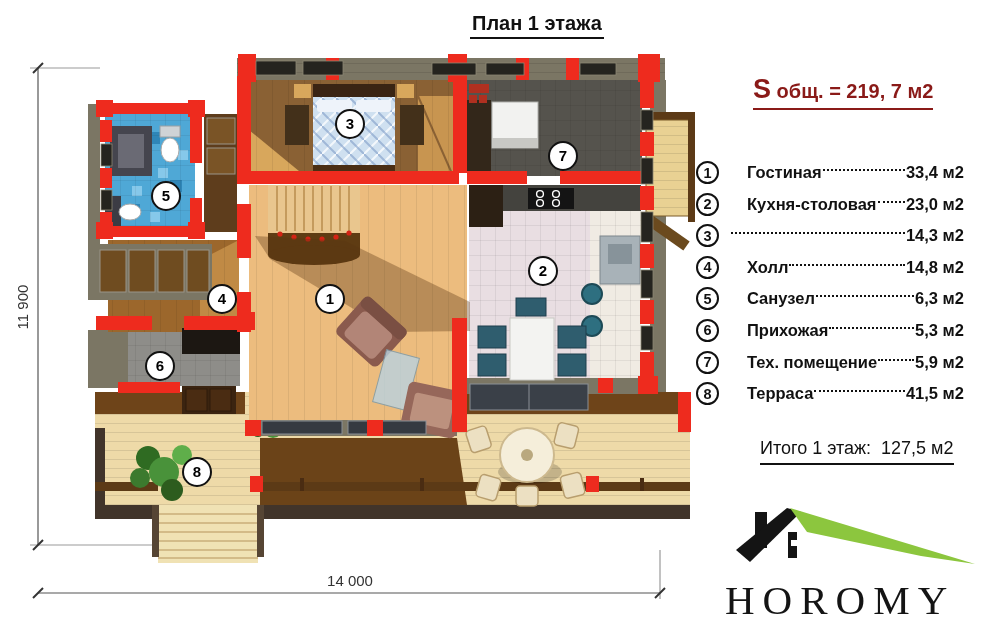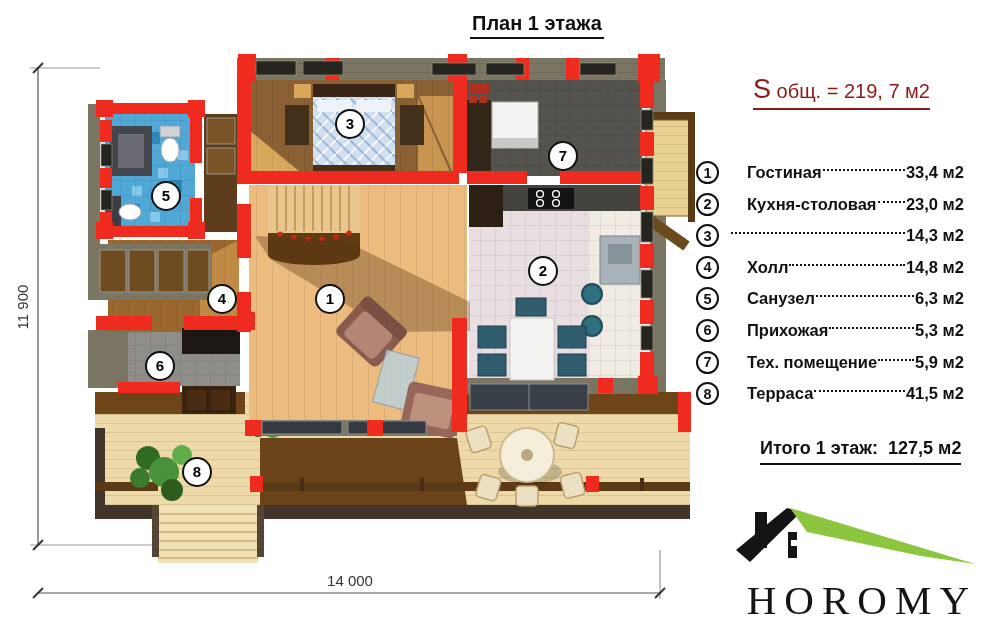--- a/index.html
+++ b/index.html
@@ -3,37 +3,37 @@
 <meta charset="utf-8">
 <style>
   html,body { margin:0; padding:0; }
   body {
     width:990px; height:630px; position:relative; background:#ffffff;
     font-family:"Liberation Sans", sans-serif; overflow:hidden; color:#111;
   }
   .title { position:absolute; left:470px; top:12px; width:300px; text-align:left;
            font-size:20px; font-weight:bold; }
   .title span { border-bottom:2px solid #111; padding:0 2px 3px 2px; }
-  .summary { position:absolute; left:753px; top:74px; color:#8a1a18; font-weight:normal;
+  .summary { position:absolute; left:753px; top:74px; color:#8a1a18; font-weight:bold;
              font-size:20px; border-bottom:2px solid #8a1a18; padding-bottom:3px; white-space:pre; }
   .summary .big { font-size:27px; }
   .legend { position:absolute; left:696px; top:161px; width:268px; }
   .lrow { display:flex; align-items:center; height:23.2px; margin-bottom:8.4px;
           font-size:16.5px; font-weight:bold; }
   .badge { width:23px; height:23px; border:2px solid #111; border-radius:50%;
            box-sizing:border-box; display:flex; align-items:center; justify-content:center;
            font-size:14.5px; margin-right:11px; flex:none; background:#fff; }
   .lname { white-space:nowrap;margin-left:17px; }
   .leader { flex:1; border-bottom:2.6px dotted #111; margin:0 1px 5px 1px; min-width:8px; }
   .larea { white-space:nowrap; }
-  .total { position:absolute; left:760px; top:438px; font-size:18px; font-weight:bold;
+  .total { position:absolute; left:760px; top:438px; font-size:18px; font-weight:normal;
            border-bottom:2px solid #111; padding-bottom:4px; white-space:pre; }
   .logo { position:absolute; left:725px; top:492px; width:252px; }
   .brand { font-family:"Liberation Serif", serif; font-size:41px; letter-spacing:8px;
-           color:#141414; text-align:right; margin-top:-2px; white-space:nowrap; }
+           color:#141414; text-align:left; margin-top:-2px; white-space:nowrap; }
   svg.plan { position:absolute; left:0; top:0; }
 </style>
 </head>
 <body>
 
 <svg class="plan" width="990" height="630" viewBox="0 0 990 630">
   <defs>
     <pattern id="pV" width="16" height="16" patternUnits="userSpaceOnUse">
       <path d="M0,0 V16" stroke="rgba(0,0,0,0.09)" stroke-width="1.5"></path>
     </pattern>

